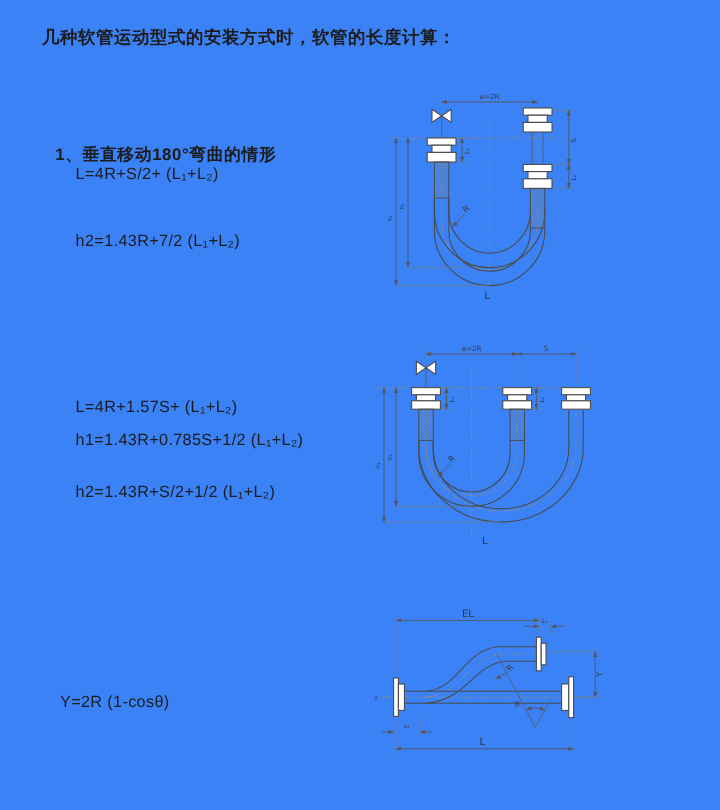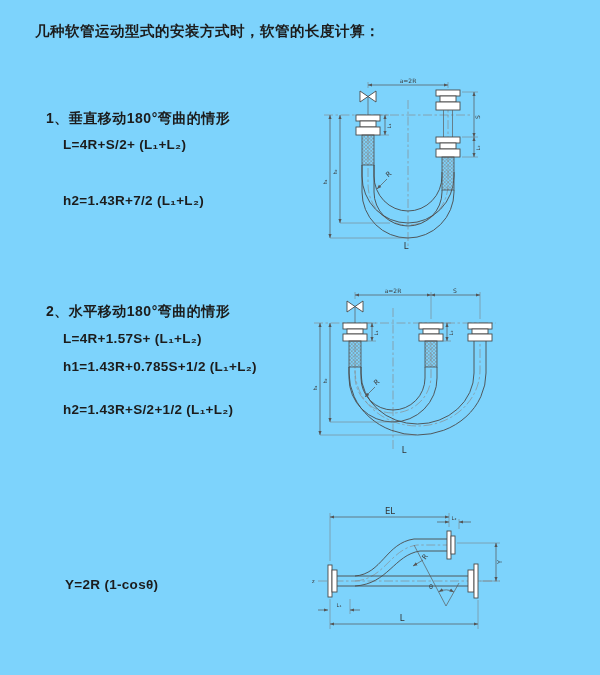--- a/index.html
+++ b/index.html
@@ -1,23 +1,23 @@
 <!DOCTYPE html>
 <html><head>
 <meta charset="utf-8">
 <style>
   html,body{margin:0;padding:0;background:#e8e8e8;}
   .page{
-    position:relative;width:600px;height:675px;background:#7dd3fc;
+    position:relative;width:600px;height:675px;background:#3b82f6;
     font-family:"Liberation Sans","DejaVu Sans",sans-serif;color:#1c1c1c;
     overflow:hidden;margin:0 auto;
   }
   .ttl{position:absolute;font-size:14.5px;font-weight:bold;letter-spacing:0.5px;white-space:nowrap;}
-  .hd{position:absolute;font-size:14px;font-weight:bold;letter-spacing:0.5px;white-space:nowrap;}
-  .fm{position:absolute;font-size:13.5px;font-weight:bold;letter-spacing:0.3px;white-space:nowrap;}
+  .hd{position:absolute;font-size:14px;font-weight:bold;letter-spacing:0.5px;white-space:nowrap;margin-top:10px;}
+  .fm{position:absolute;font-size:13.5px;font-weight:normal;letter-spacing:0.3px;white-space:nowrap;}
   svg{position:absolute;overflow:visible;}
   .tube{fill:none;stroke:#4a4a4a;stroke-width:0.9;}
   .thin{fill:none;stroke:#5a5a5a;stroke-width:0.7;}
   .fit{fill:#ffffff;stroke:#4a4a4a;stroke-width:0.9;}
   .braid{stroke:#4a4a4a;stroke-width:0.8;}
   .cl{fill:none;stroke:#8a8a8a;stroke-width:0.65;stroke-dasharray:9 2.5 2.5 2.5;}
   .dim{stroke:#555555;stroke-width:0.7;fill:none;}
   .ext{stroke:#7a7a7a;stroke-width:0.55;}
   .lb{font-family:"DejaVu Sans","Liberation Sans",sans-serif;fill:#3a3a3a;font-size:6px;}
   .lbs{font-size:5px;}
@@ -29,26 +29,25 @@
 <body>
 
 <div class="page">
 
   <div class="ttl" style="left:35px;top:22px">几种软管运动型式的安装方式时，软管的长度计算：</div>
 
   <div class="hd" style="left:46px;top:110px">1、垂直移动180°弯曲的情形</div>
   <div class="fm" style="left:63px;top:137px">L=4R+S/2+ (L₁+L₂)</div>
   <div class="fm" style="left:63px;top:193px">h2=1.43R+7/2 (L₁+L₂)</div>
 
-  <div class="hd" style="left:46px;top:303px">2、水平移动180°弯曲的情形</div>
   <div class="fm" style="left:63px;top:331px">L=4R+1.57S+ (L₁+L₂)</div>
   <div class="fm" style="left:63px;top:359px">h1=1.43R+0.785S+1/2 (L₁+L₂)</div>
   <div class="fm" style="left:63px;top:402px">h2=1.43R+S/2+1/2 (L₁+L₂)</div>
 
-  <div class="fm" style="left:65px;top:577px">Y=2R (1-cosθ)</div>
+  <div class="fm" style="left:50px;top:577px">Y=2R (1-cosθ)</div>
 
   <svg style="left:310px;top:72px" width="290" height="182" viewBox="0 0 290 182">
     <defs>
       <marker id="a1" viewBox="0 0 10 10" refX="9" refY="5" markerWidth="7" markerHeight="7" orient="auto-start-reverse">
         <path d="M0,1.5 L9,5 L0,8.5 z" fill="#555"></path>
       </marker>
       <pattern id="hx1" width="3.5" height="3.5" patternUnits="userSpaceOnUse">
         <path d="M0,3.5 L3.5,0 M0,0 L3.5,3.5" stroke="#808080" stroke-width="0.5"></path>
       </pattern>
     </defs>

